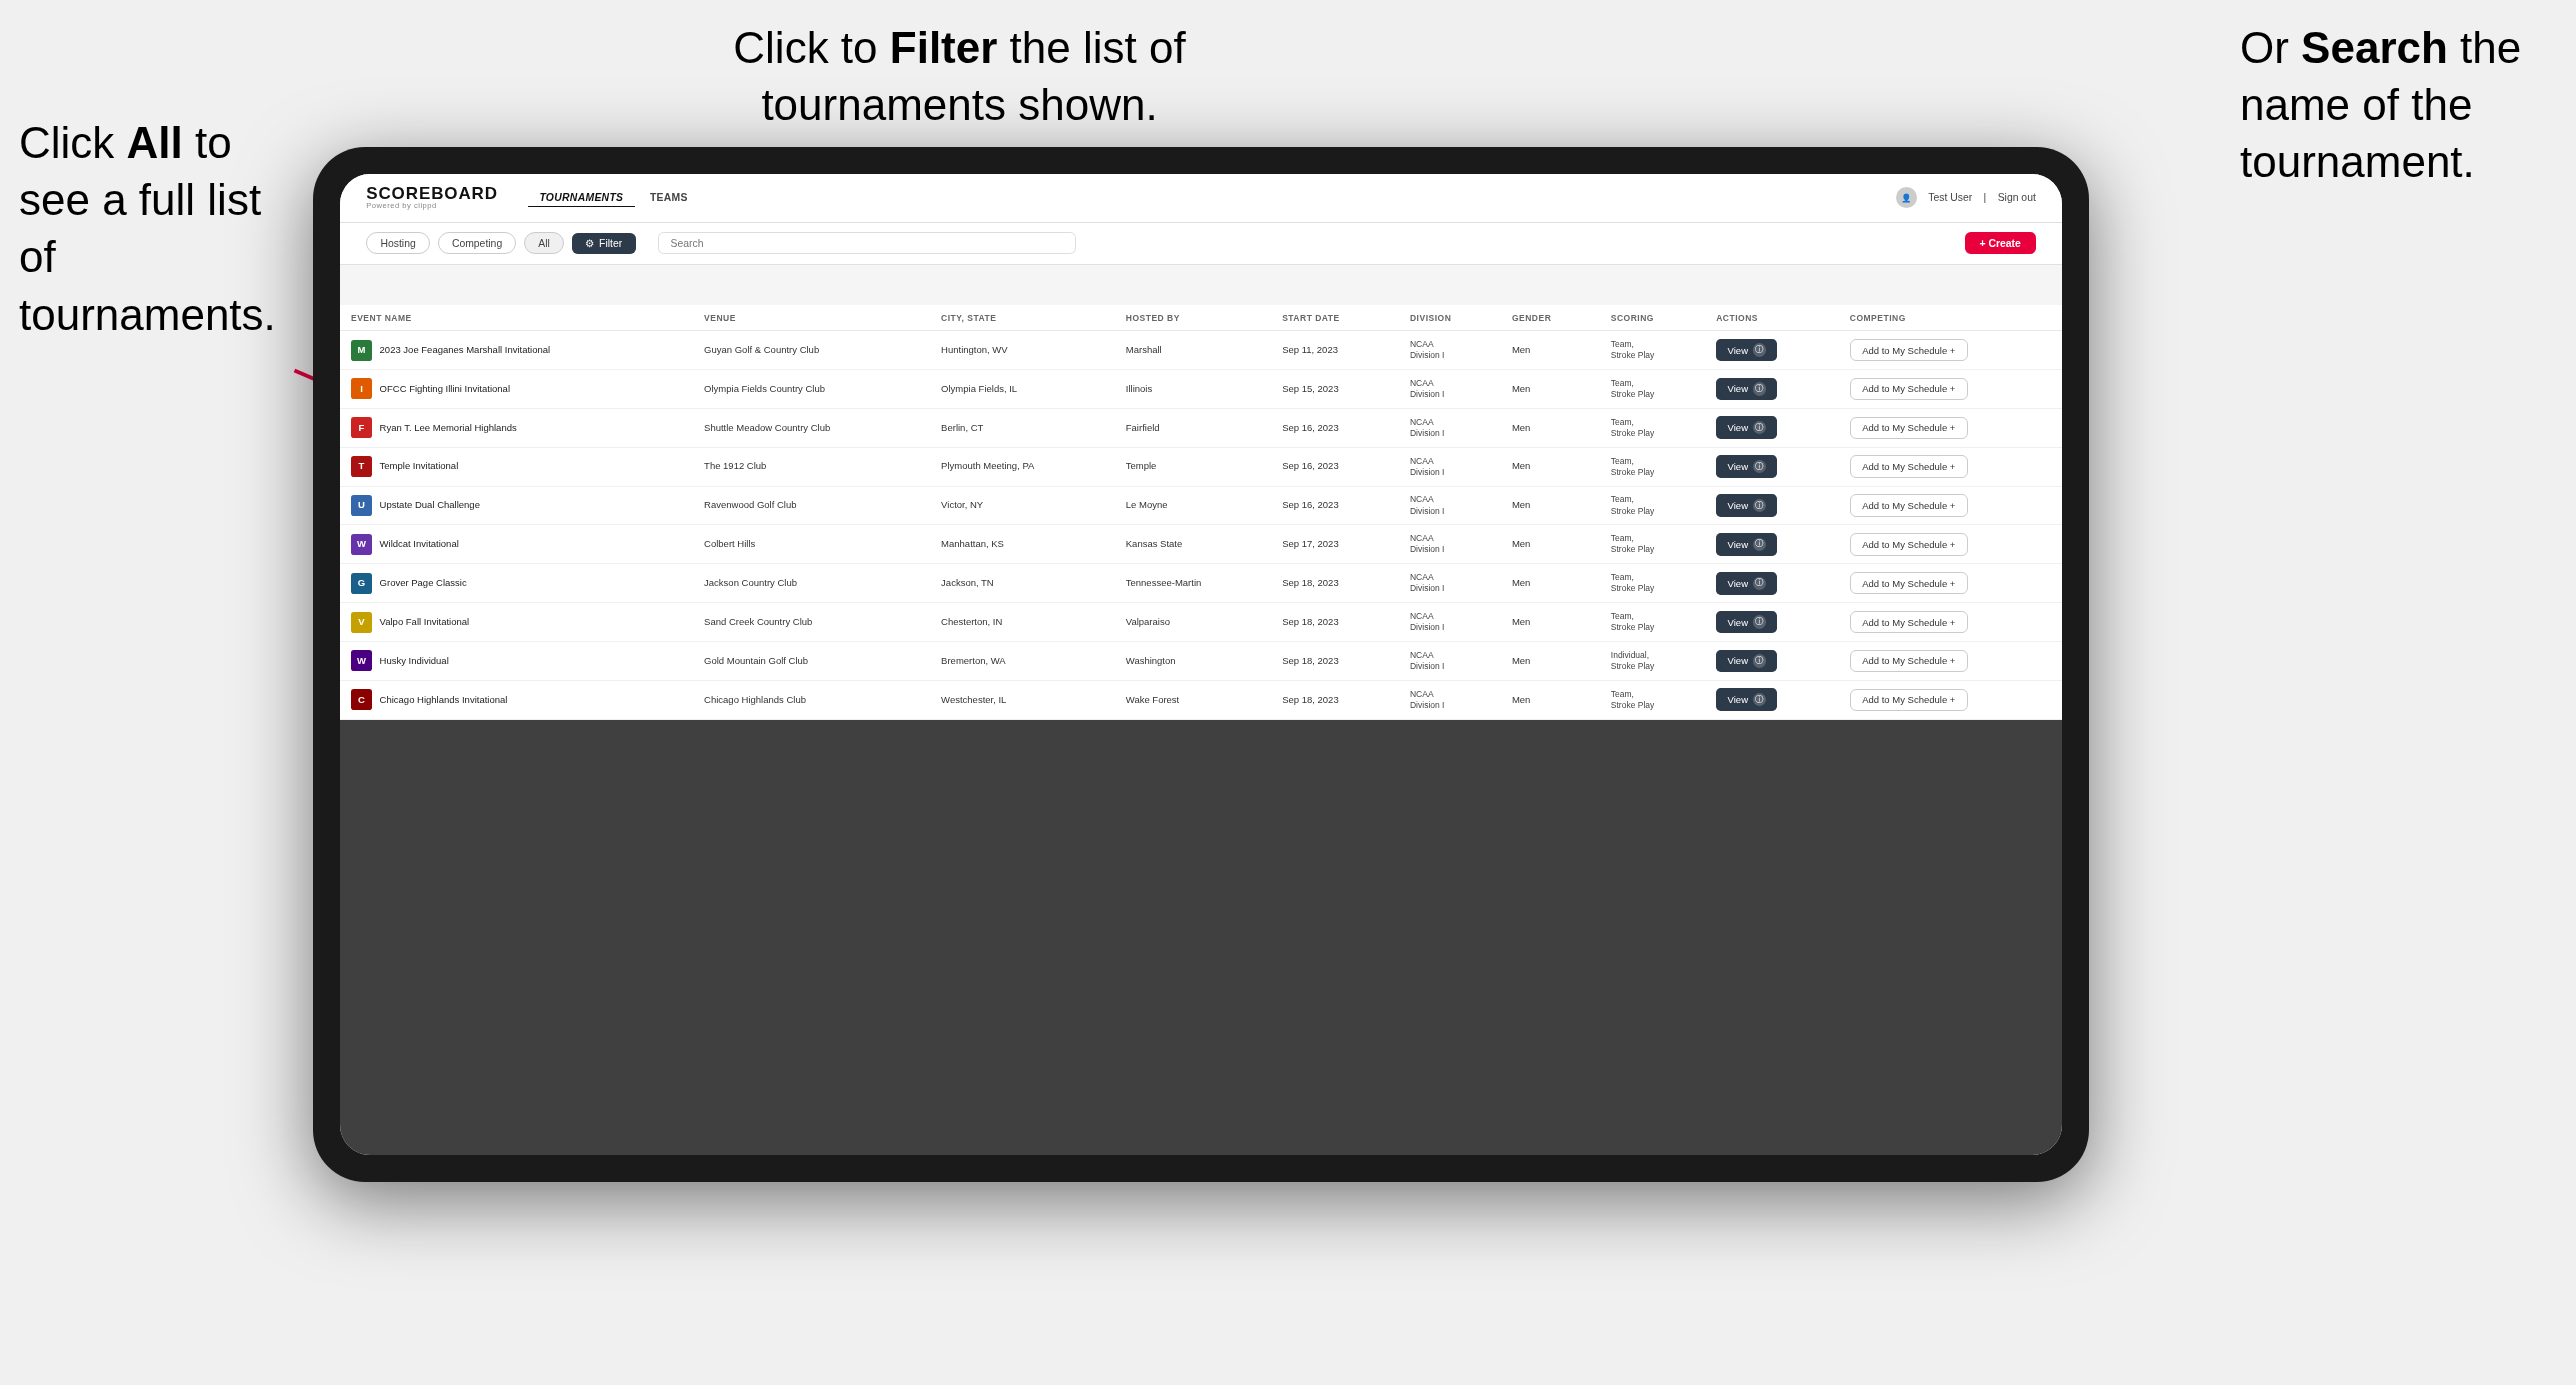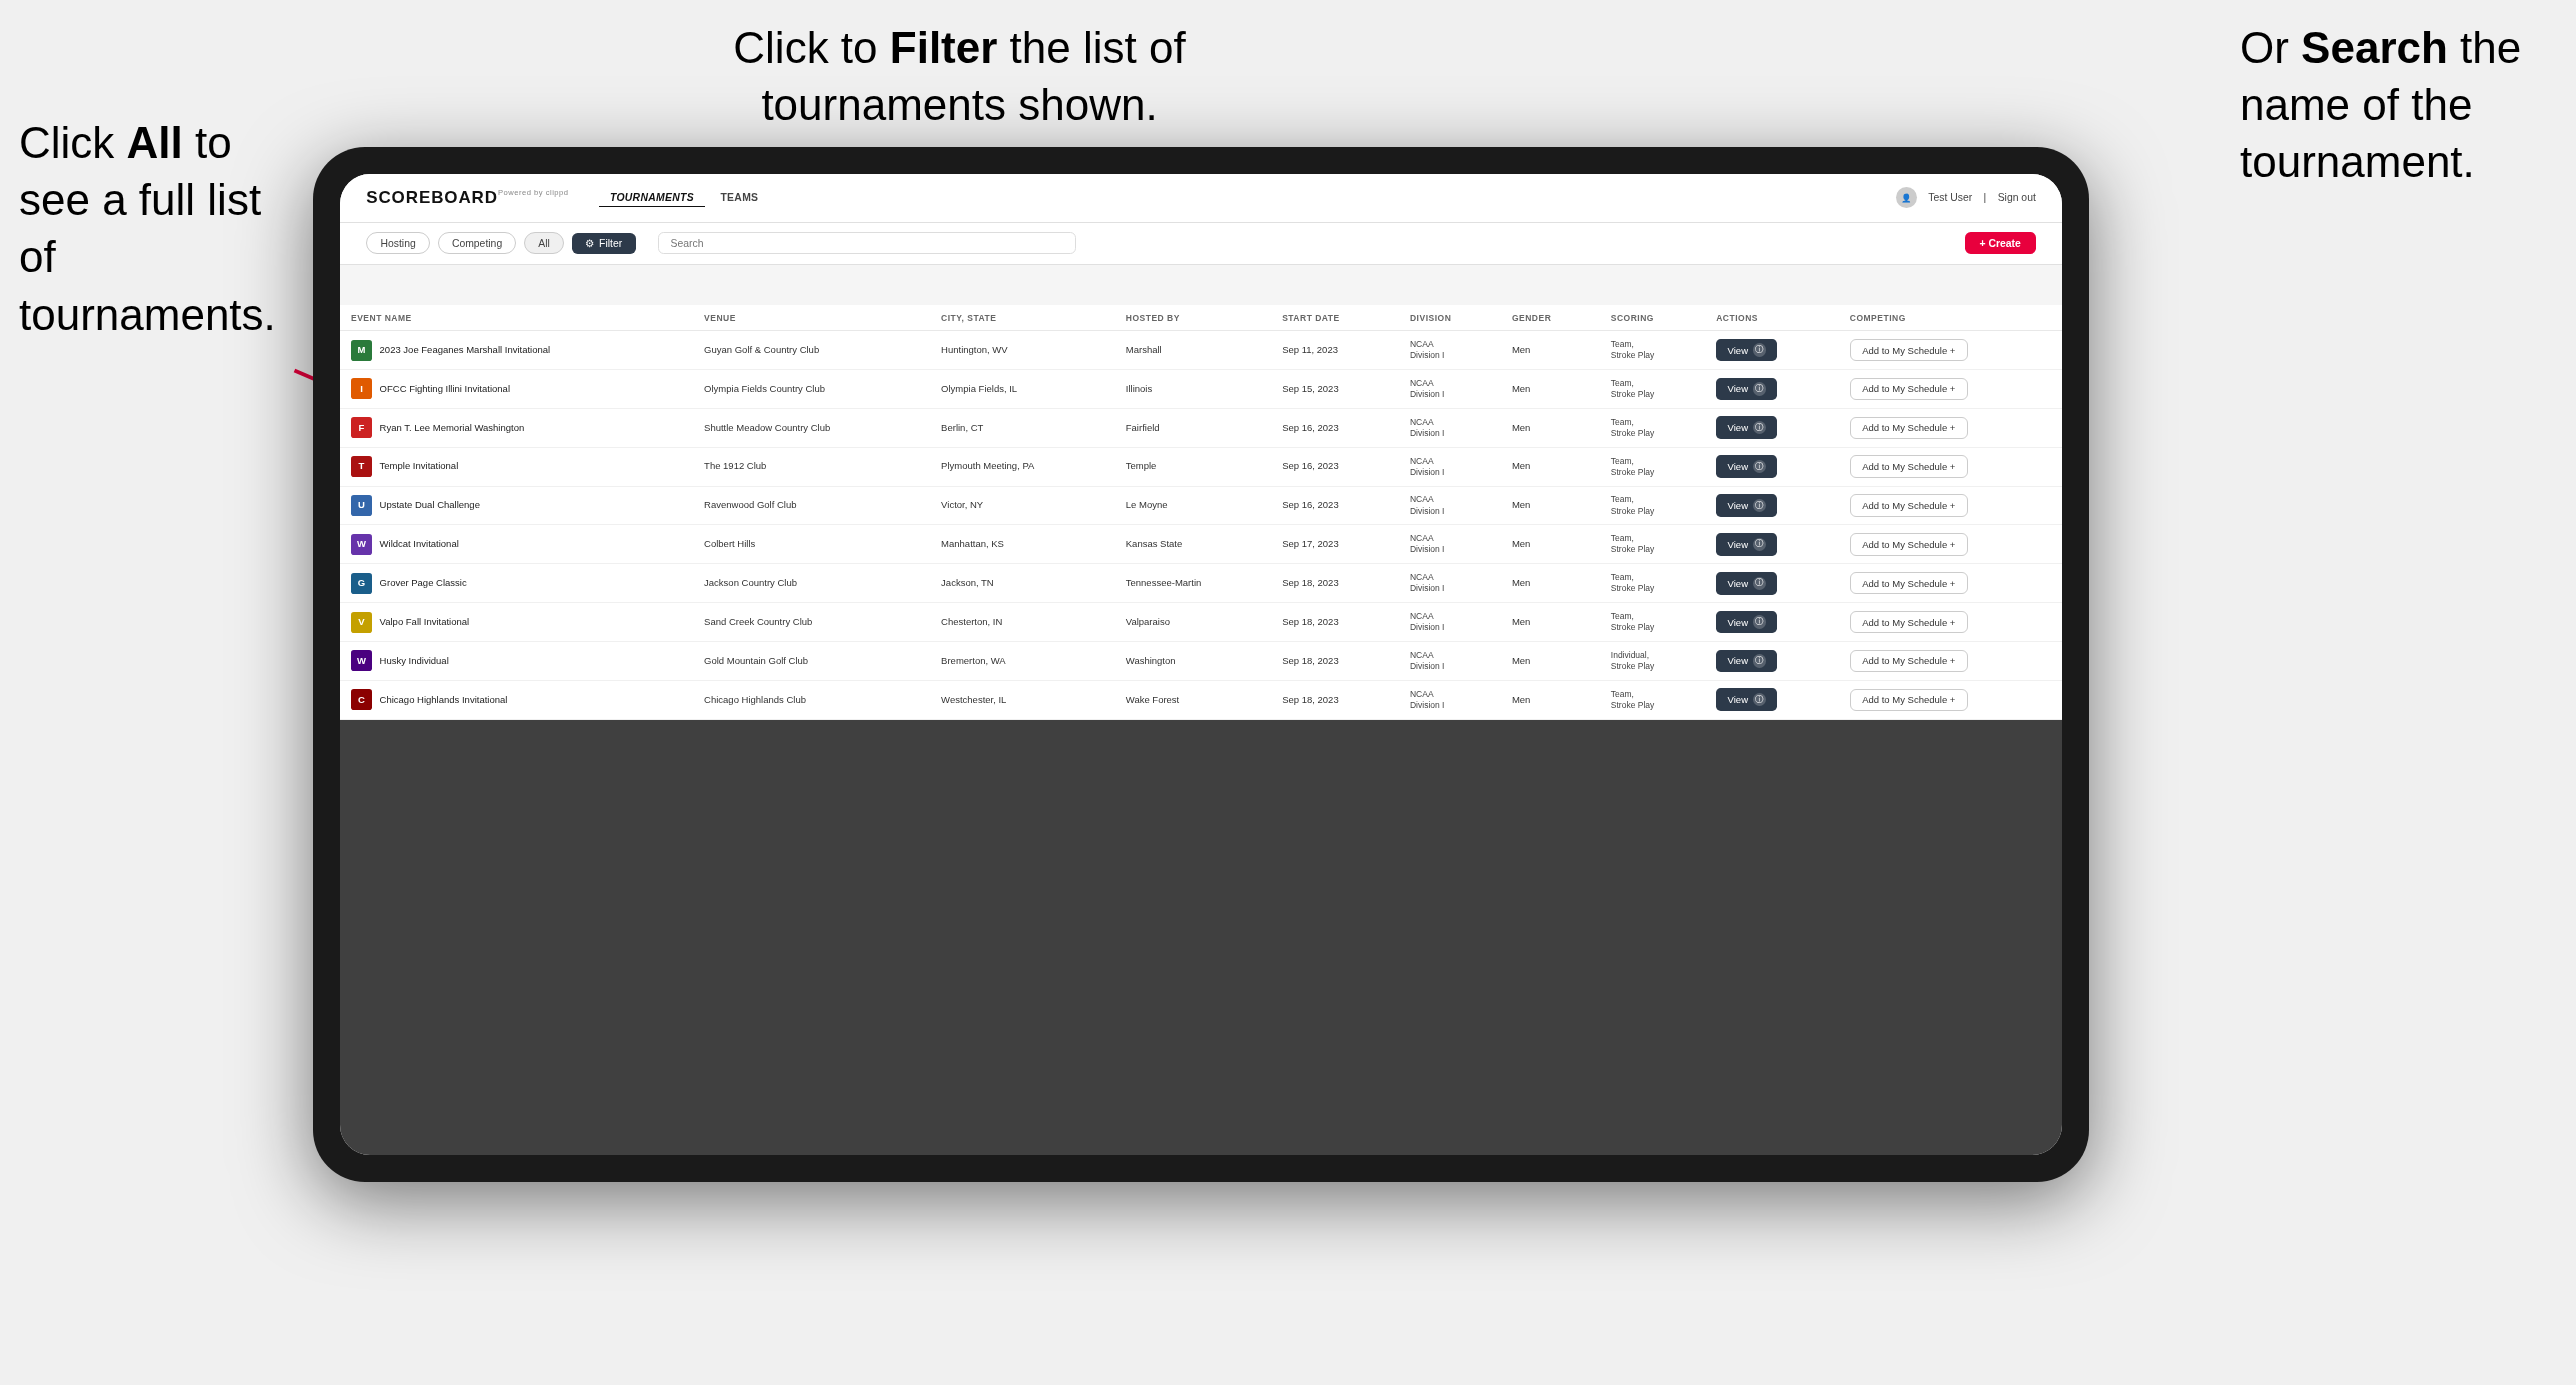--- a/index.html
+++ b/index.html
@@ -70,21 +70,21 @@
     }
 
     .header-left {
       display: flex;
       align-items: center;
       gap: 30px;
     }
 
     .logo-area {
       display: flex;
-      flex-direction: row;
+      flex-direction: column;
       line-height: 1;
       justify-content: space-between;
     }
 
     .logo-title {
       font-size: 17px;
       font-weight: 800;
       letter-spacing: 0.9px;
       color: #111;
     }
@@ -440,21 +440,21 @@
               <td>
     <button class="add-schedule-btn">
       Add to My Schedule +
     </button>
   </td>
             </tr>
             <tr>
               <td>
     <div class="event-name-cell">
       <div class="team-logo" style="background:#cc2222;color:#fff;">F</div>
-      <span class="event-name-text">Ryan T. Lee Memorial Washington</span>
+      <span class="event-name-text">Ryan T. Lee Memorial Highlands</span>
     </div>
   </td>
               <td>Shuttle Meadow Country Club</td>
               <td>Berlin, CT</td>
               <td>Fairfield</td>
               <td>Sep 16, 2023</td>
               <td class="division-cell">NCAA<br>Division I</td>
               <td>Men</td>
               <td class="scoring-cell">Team,<br>Stroke Play</td>
               <td>

